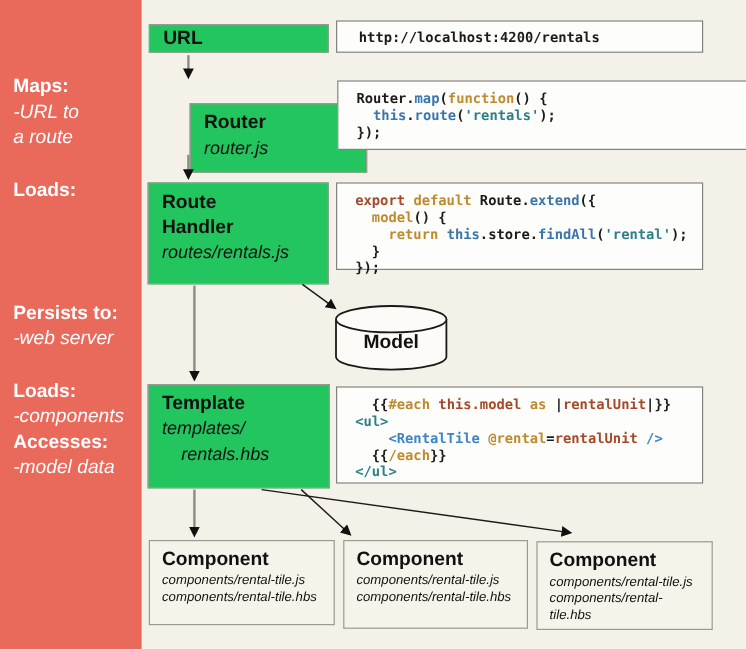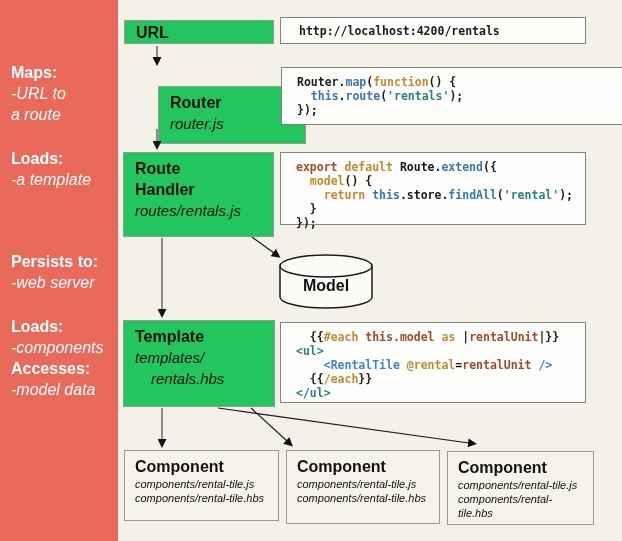--- a/index.html
+++ b/index.html
@@ -57,21 +57,20 @@
 <div class="stage">
 
   <div class="sidebar">
     <div class="note" style="top:62px">
       <span class="b">Maps:</span>
       <span class="i">-URL to</span>
       <span class="i">a route</span>
     </div>
     <div class="note" style="top:148px">
       <span class="b">Loads:</span>
-      <span class="i">-a template</span>
     </div>
     <div class="note" style="top:251px">
       <span class="b">Persists to:</span>
       <span class="i">-web server</span>
     </div>
     <div class="note" style="top:316px">
       <span class="b">Loads:</span>
       <span class="i">-components</span>
       <span class="b">Accesses:</span>
       <span class="i">-model data</span>

